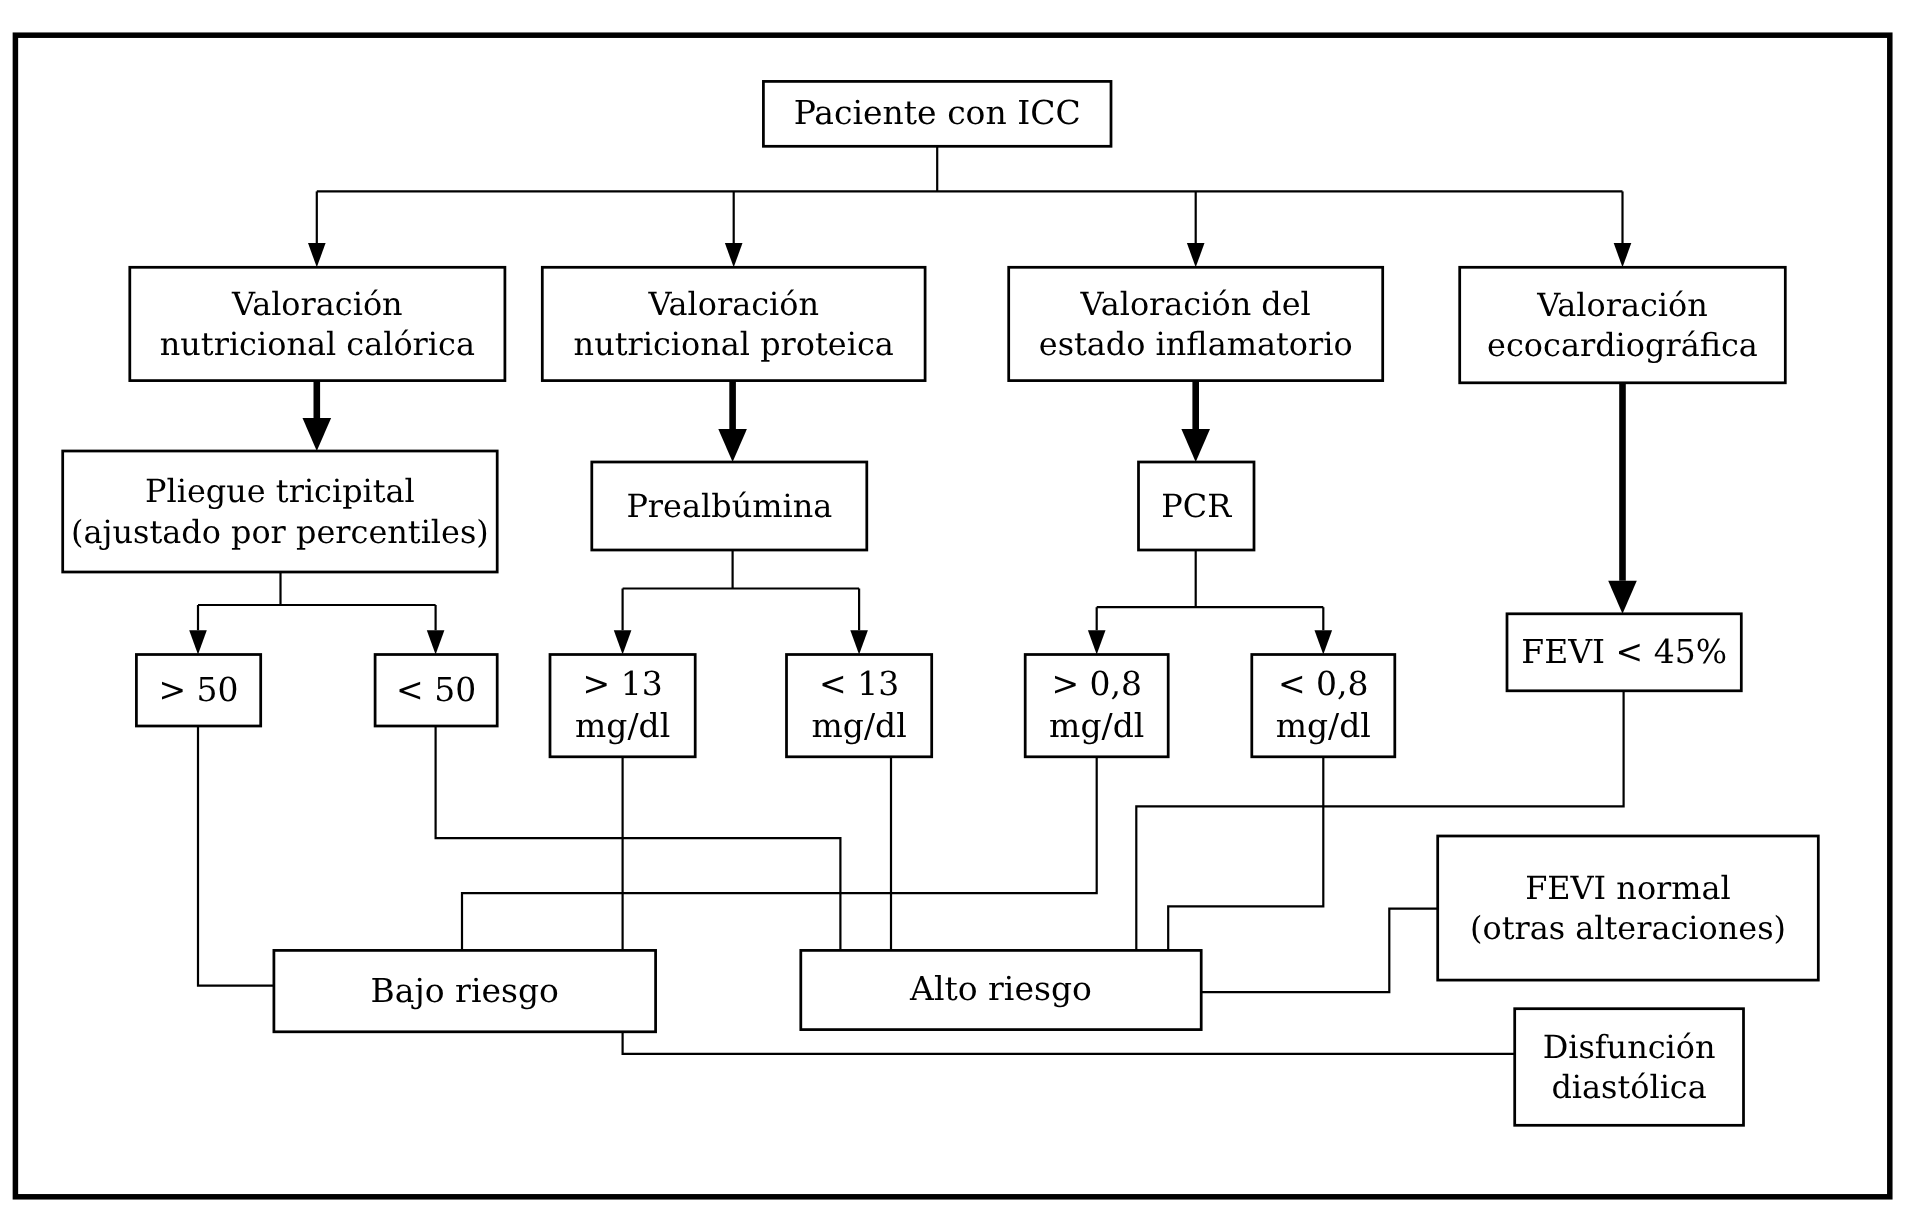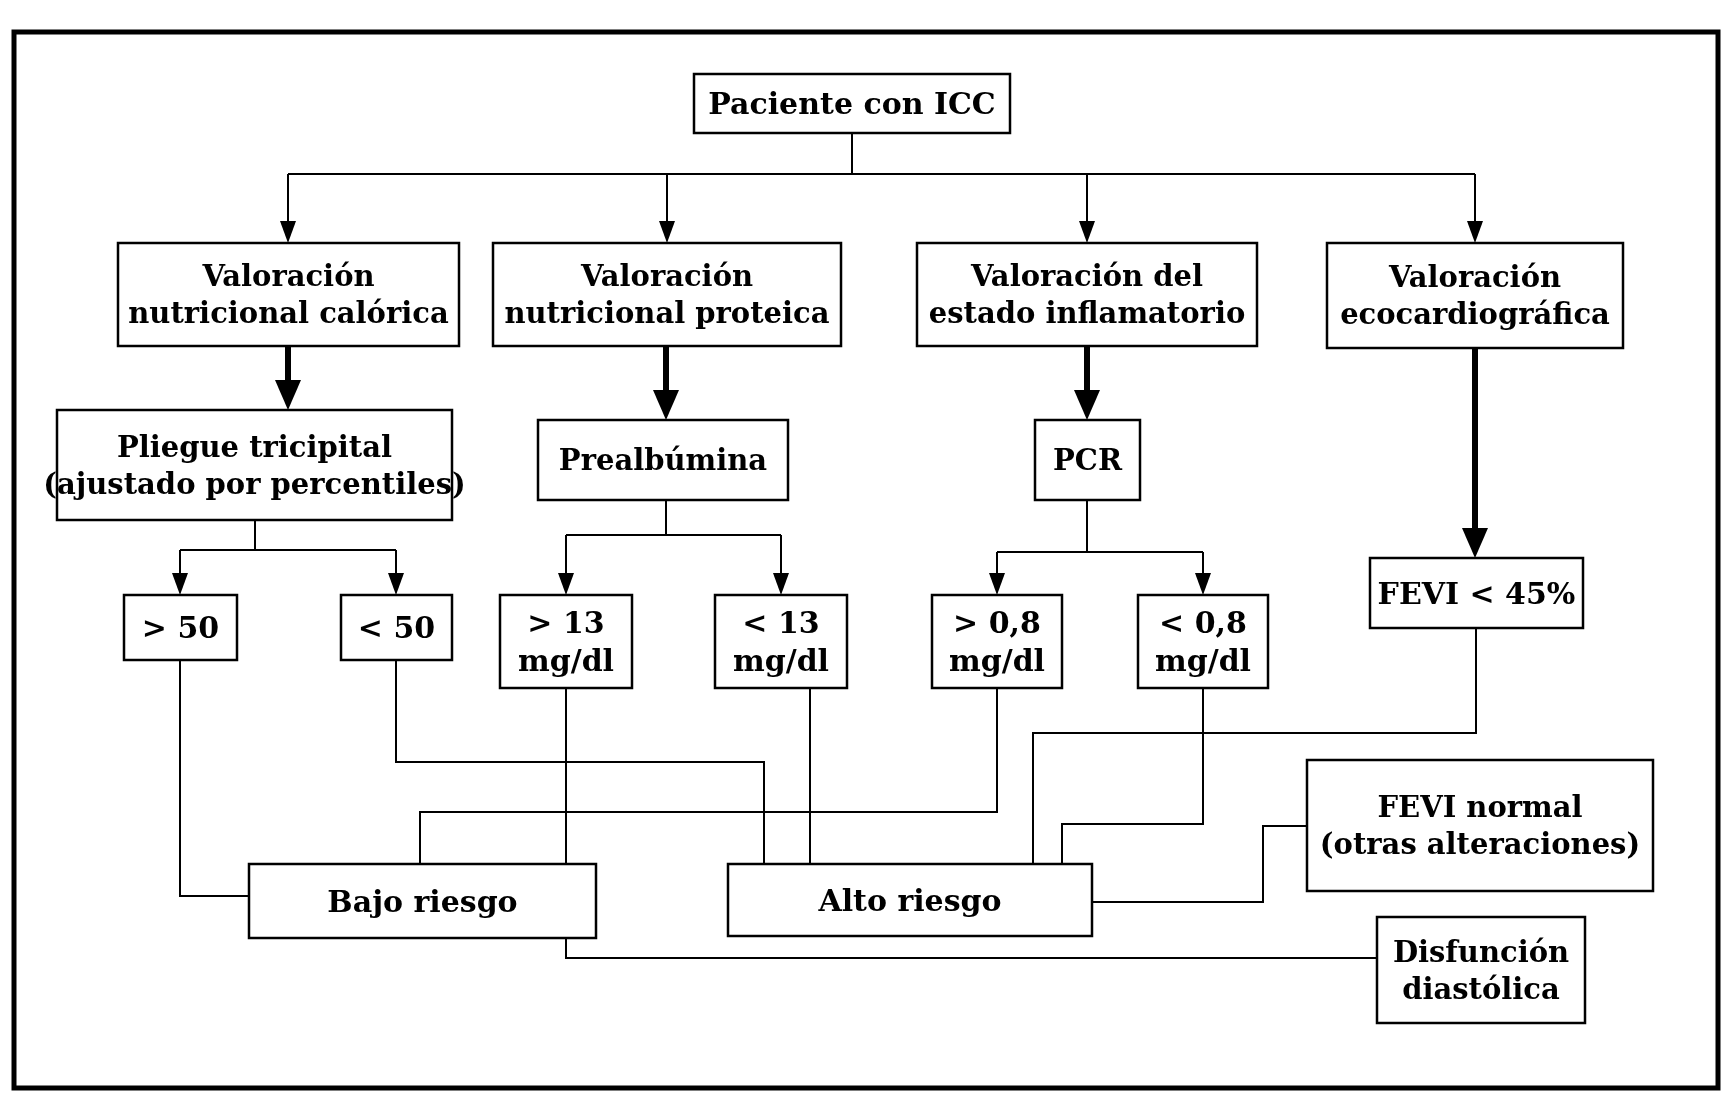--- a/index.html
+++ b/index.html
@@ -1,16 +1,16 @@
 <!DOCTYPE html>
 <html><head>
 <meta charset="utf-8">
 <style>
   html,body{margin:0;padding:0;background:#ffffff;}
-  #stage{width:1732px;height:1120px;position:relative;background:#ffffff;overflow:hidden;font-weight:bold;}
+  #stage{width:1732px;height:1120px;position:relative;background:#ffffff;overflow:hidden;}
   svg{display:block;}
   text{font-family:"DejaVu Serif","Liberation Serif",serif;fill:#000000;}
 </style>
 </head>
 <body>
 
 <div id="stage">
   <svg id="diagram-svg" width="1732" height="1120" viewBox="0 0 1732 1120" xmlns="http://www.w3.org/2000/svg">
       <rect x="14" y="32" width="1704" height="1056" fill="none" stroke="#000000" stroke-width="5"></rect>
       <g>

